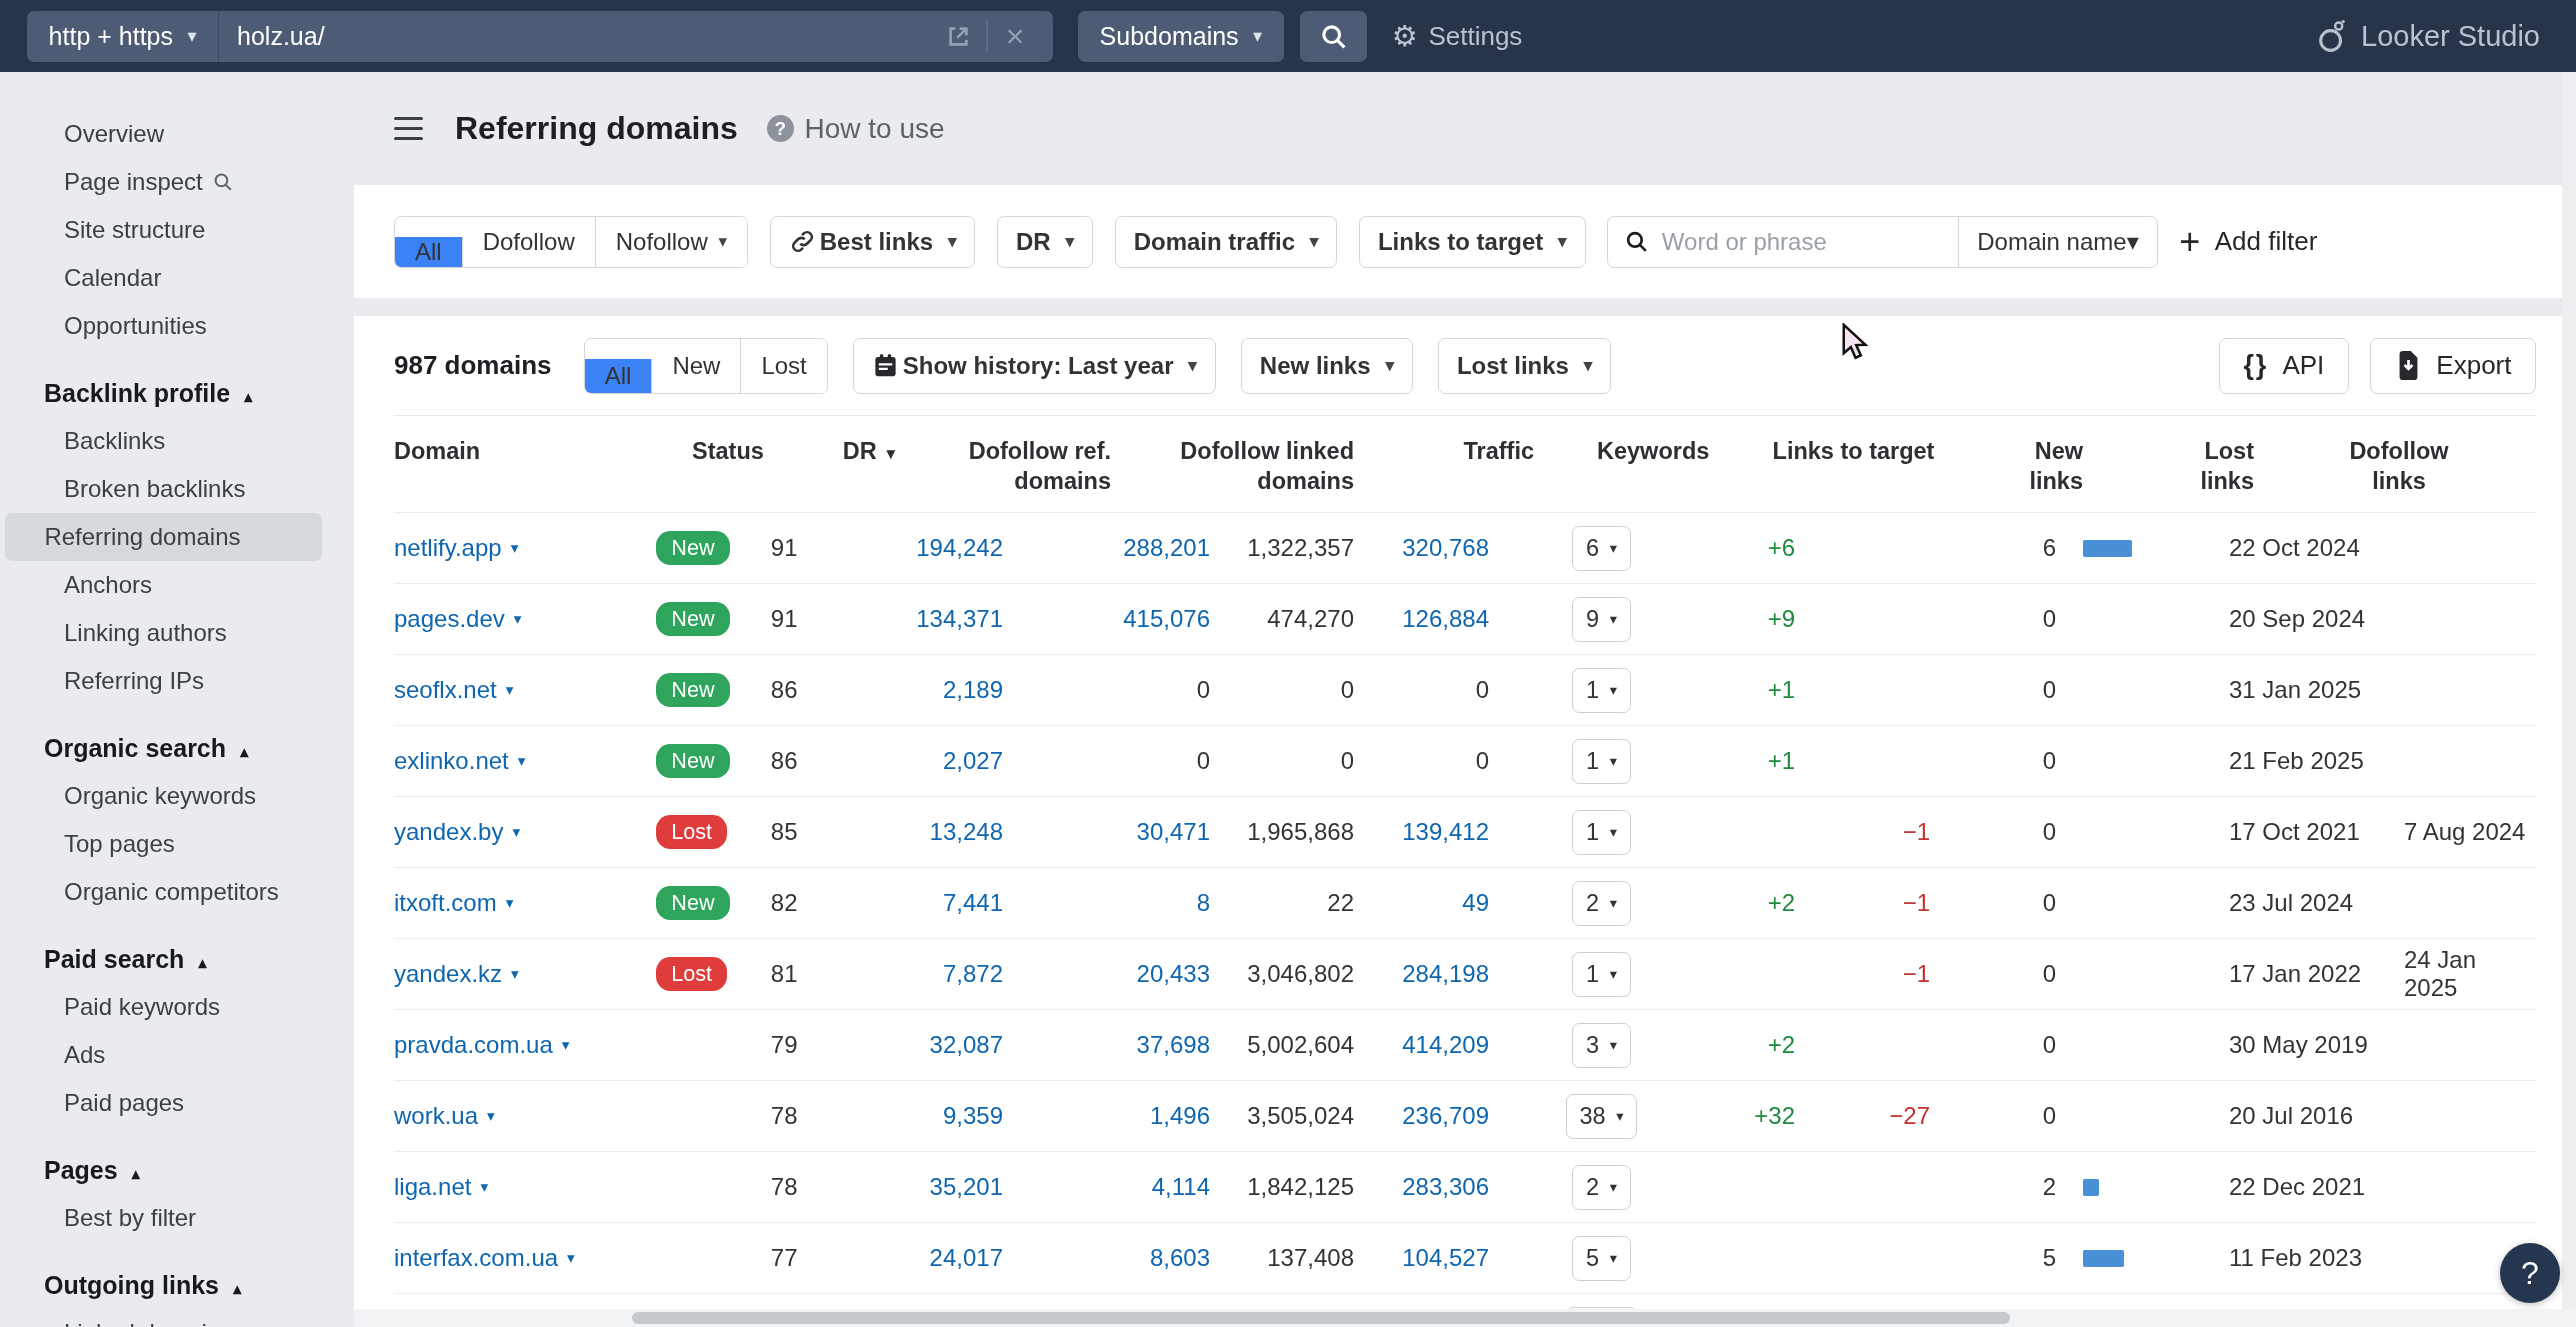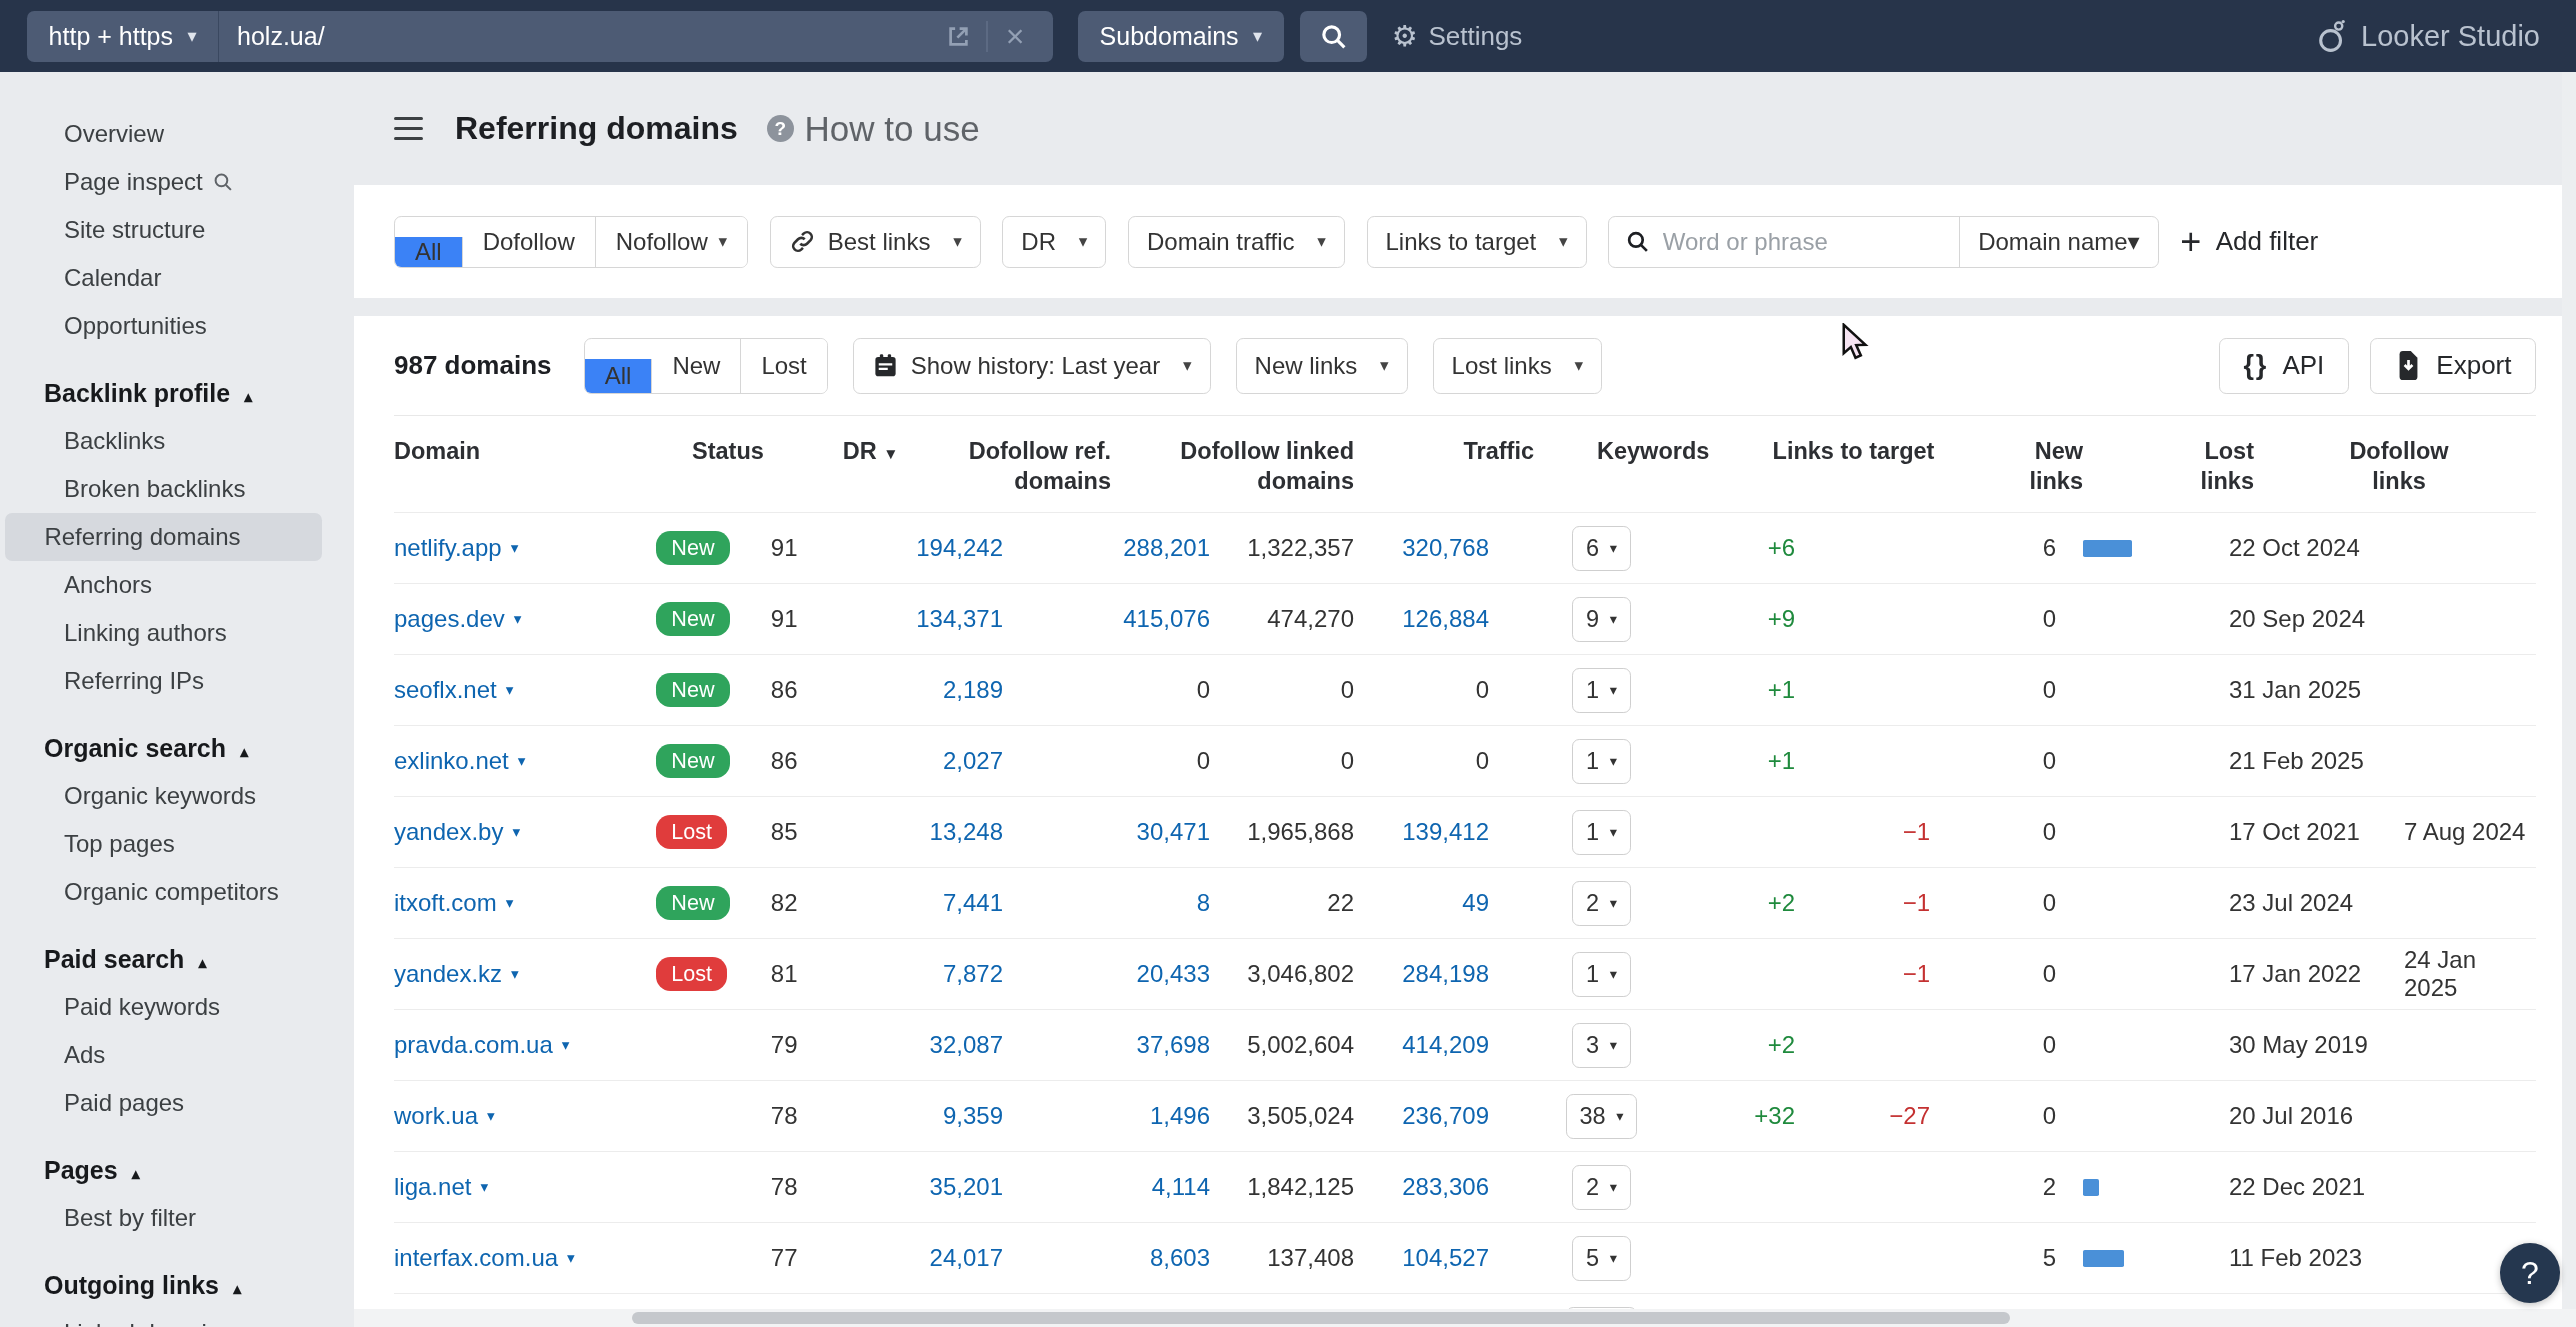--- a/index.html
+++ b/index.html
@@ -40,31 +40,31 @@
 
   
   .main { position:absolute; left:354px; top:72px; width:2222px; height:1256px; }
   .pagehead { height:113px; display:flex; align-items:center; padding-left:40px; }
   .burger { display:flex; flex-direction:column; gap:6.3px; margin-right:32px; cursor:pointer; }
   .burger div { width:29px; height:3.6px; background:#3c4043; border-radius:1.8px; }
   .pagetitle { font-size:32px; font-weight:bold; color:#1d1f23; }
   .howto { display:flex; align-items:center; gap:10.8px; margin-left:29px; cursor:pointer; }
   .qcirc { width:27px; height:27px; border-radius:50%; background:#8d939c; color:#fff;
     font-size:19px; font-weight:bold; display:flex; align-items:center; justify-content:center; }
-  .howto span.txt { font-size:35px; color:#5f6368; }
+  .howto span.txt { font-size:28px; color:#5f6368; }
 
   .filterpanel { background:#fff; height:113px; display:flex; align-items:center;
     padding-left:40px; gap:21.6px; }
   .seg { display:flex; border:1.8px solid #d6d6d6; border-radius:7.2px; overflow:hidden; height:52px; }
   .seg > div { padding:0 20px; display:flex; align-items:center; font-size:24px;
     color:#333; background:#fff; cursor:pointer; border-right:1.8px solid #d6d6d6; }
   .seg > div:last-child { border-right:none; }
   .seg > div.on { background:#3b82f6;margin-top:20px; }
   .btn { height:52px; border:1.8px solid #d6d6d6; border-radius:7.2px; background:#fff;
-    display:flex; align-items:center; padding:0 18px; gap:12px; font-size:24px; color:#333; cursor:pointer; }
+    display:flex; align-items:center; padding:0 18px; gap:4px; font-size:24px; color:#333; cursor:pointer;font-weight:bold; }
   .btn .caret, .seg .caret { font-size:17px; color:#444; margin-left:10.8px; }
   .searchgroup { display:flex; height:52px; border:1.8px solid #d6d6d6; border-radius:7.2px; overflow:hidden; }
   .searchbox { display:flex; align-items:center; gap:12.6px; padding:0 16px; width:350px; }
   .searchbox input { border:none; outline:none; font-size:24px; width:262px;
     font-family:"Liberation Sans",sans-serif; color:#333; }
   .searchbox input::placeholder { color:#9aa0a6; }
   .modesel { display:flex; align-items:center; border-left:1.8px solid #d6d6d6;
     padding:0 18px; font-size:24px; cursor:pointer; }
   .addfilter { display:flex; align-items:center; gap:14.4px; font-size:26px; color:#26282b; cursor:pointer; }
   .addfilter .plus { font-size:36px; font-weight:300; line-height:1; }

